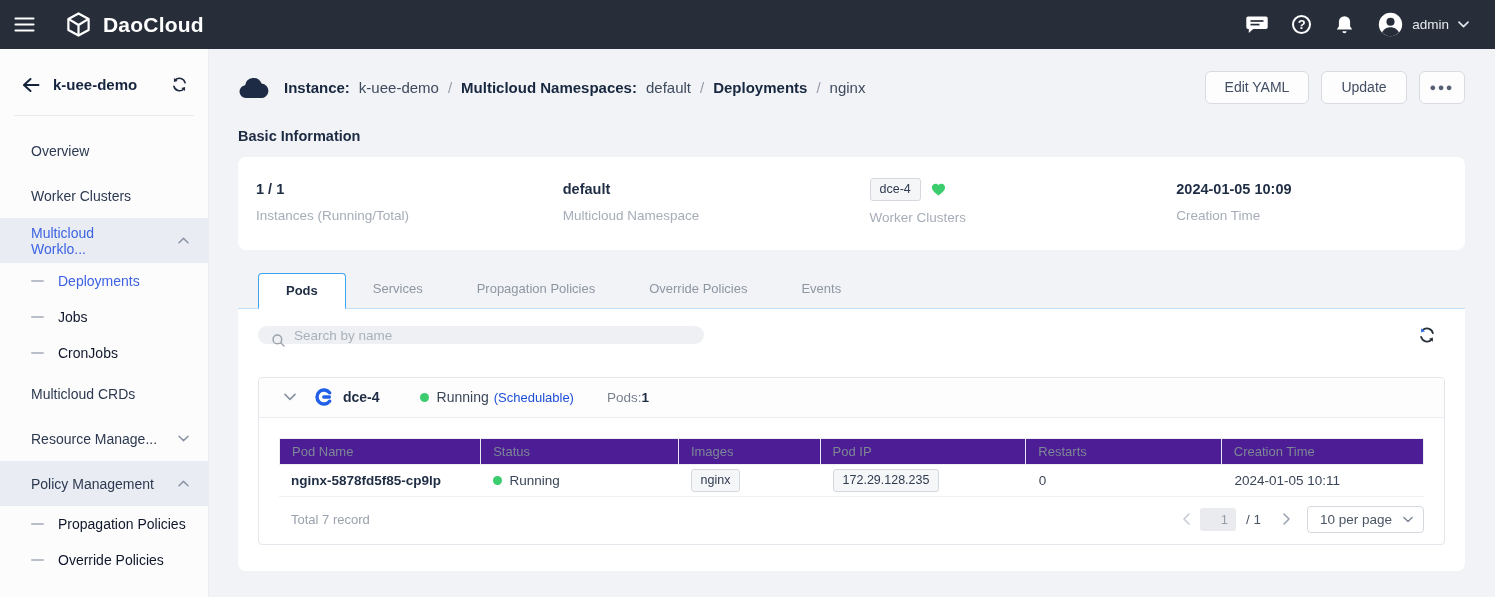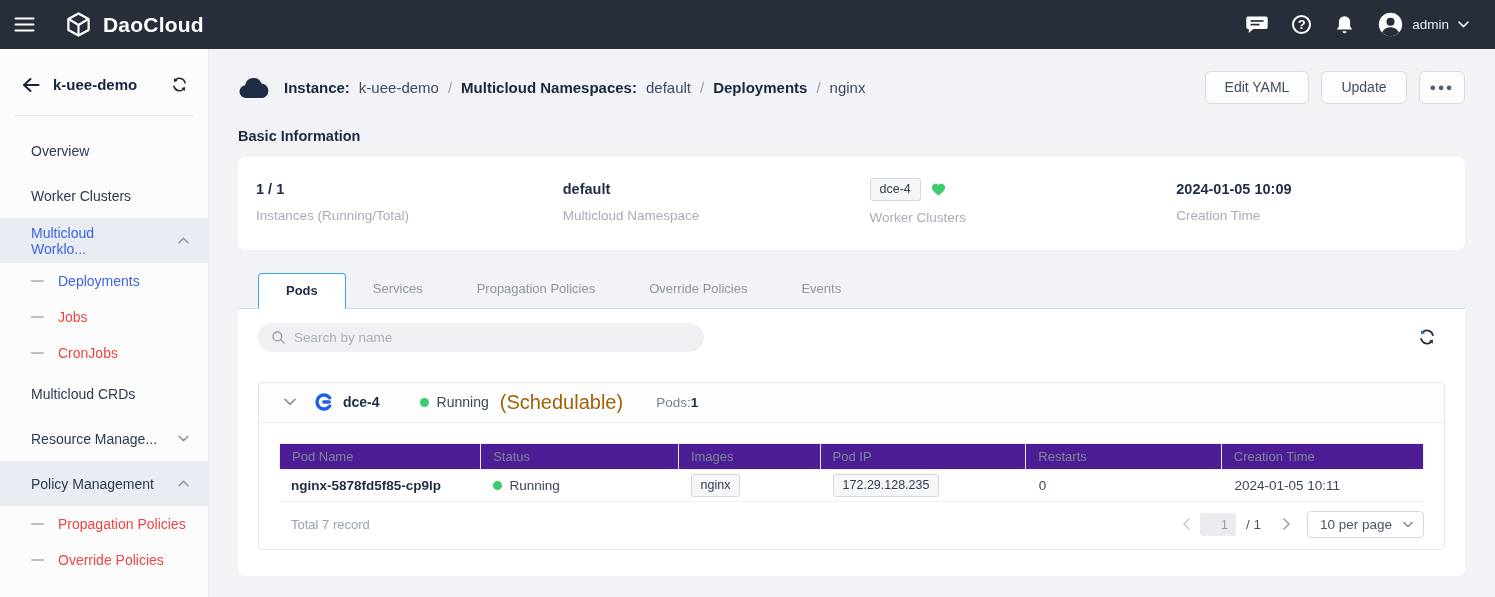--- a/index.html
+++ b/index.html
@@ -20,21 +20,21 @@
   
   .sidebar{width:209px;background:#fcfcfd;border-right:1px solid #ebedf0;flex:none;}
   .side-head{display:flex;align-items:center;padding:27px 20px 18px 22px;gap:13px;}
   .side-title{font-weight:700;color:#16253f;font-size:15px;}
   .side-sync{margin-left:auto;cursor:pointer;display:flex;}
   .side-divider{height:1px;background:#e9ebee;margin:4px 14px 0;}
   .menu{padding-top:12px;}
   .m-item{height:45px;display:flex;align-items:center;padding:0 19px 0 31px;font-size:14px;color:#2c3950;cursor:pointer;}
   .m-item.active-bg{background:#e9edf3;}
   .m-item.blue{color:#3d63e3;gap:46px;}
-  .m-sub{height:36px;display:flex;align-items:center;padding:0 19px 0 31px;font-size:14px;color:#ef4444;cursor:pointer;}
+  .m-sub{height:36px;display:flex;align-items:center;padding:0 19px 0 31px;font-size:14px;color:#0f172a;cursor:pointer;}
   .m-sub.blue{color:#3d63e3;}
   .dash{width:13px;height:2px;background:#b9bfc9;border-radius:1px;margin-right:14px;flex:none;}
   .chev{margin-left:auto;display:flex;}
 
   
   .main{flex:1;padding:0 30px 0 29px;}
   .main-head{display:flex;align-items:center;margin-top:21px;height:34px;}
   .crumb{display:flex;align-items:center;gap:9px;font-size:15px;margin-left:15px;}
   .crumb .b{font-weight:700;color:#182740;}
   .crumb .v{color:#3e4a5e;}
@@ -53,32 +53,32 @@
 
   
   .tabs{display:flex;align-items:flex-end;margin-top:22px;border-bottom:1px solid #bedff7;padding-left:20px;height:37px;}
   .tab{height:36px;line-height:34px;padding:0 27px;color:#8d96a3;font-size:13px;cursor:pointer;}
   .tab.active{background:#fff;border:1px solid #3ea2ec;border-bottom:1px solid #fff;border-radius:4px 4px 0 0;color:#1d2b43;font-weight:700;margin-bottom:-1px;}
 
   
   .panel{background:#fff;border-radius:0 0 8px 8px;padding:14px 20px 26px;}
   .panel-top{display:flex;align-items:center;justify-content:space-between;}
   .search{position:relative;width:446px;}
-  .search input{width:100%;height:29px;background:#eef0f3;border:none;border-radius:15px;padding:0 14px 0 36px;font-size:13.5px;color:#3e4a5e;outline:none;font-family:inherit;}
+  .search input{width:100%;height:18px;background:#eef0f3;border:none;border-radius:15px;padding:0 14px 0 36px;font-size:13.5px;color:#3e4a5e;outline:none;font-family:inherit;}
   .search input::placeholder{color:#a9b1bb;}
   .search .s-icon{position:absolute;left:13px;top:7px;}
   .refresh-btn{cursor:pointer;display:flex;padding:3px;margin-right:6px;}
 
   .cluster{margin-top:30px;border:1px solid #e3e6eb;border-radius:4px;padding-bottom:2px;}
   .cluster-head{height:40px;display:flex;align-items:center;padding:0 16px 0 25px;border-bottom:1px solid #ebedf1;background:#fdfdfe;border-radius:4px 4px 0 0;}
   .c-expand{cursor:pointer;display:flex;margin-right:19px;}
   .c-name{font-weight:700;color:#1e2c44;font-size:14px;margin:0 40px 0 10px;}
   .dot{width:9px;height:9px;border-radius:50%;background:#3bcc6e;margin-right:8px;flex:none;}
   .c-status{color:#3a4657;font-size:14px;}
-  .c-detail{color:#a16207;font-size:20px;margin-left:11px;}
+  .c-detail{color:#1d4ed8;font-size:13px;margin-left:5px;}
   .c-pods{margin-left:33px;color:#79828f;font-size:13.5px;}
   .c-pods b{color:#1e2c44;font-size:13.5px;}
 
   .twrap{margin:20px 20px 0;}
   .thead{display:flex;background:#4c1d95;border:1px solid #eceef1;}
   .th{height:25px;display:flex;align-items:center;padding-left:12px;color:#7d8795;font-size:13px;border-right:1px solid #e6e9ed;}
   .th:last-child{border-right:none;}
   .trow{display:flex;border-bottom:1px solid #eef0f3;height:32px;align-items:center;}
   .td{padding-left:12px;font-size:13.5px;color:#3a4657;display:flex;align-items:center;}
   .pod-name{font-weight:700;color:#1e2c44;}

